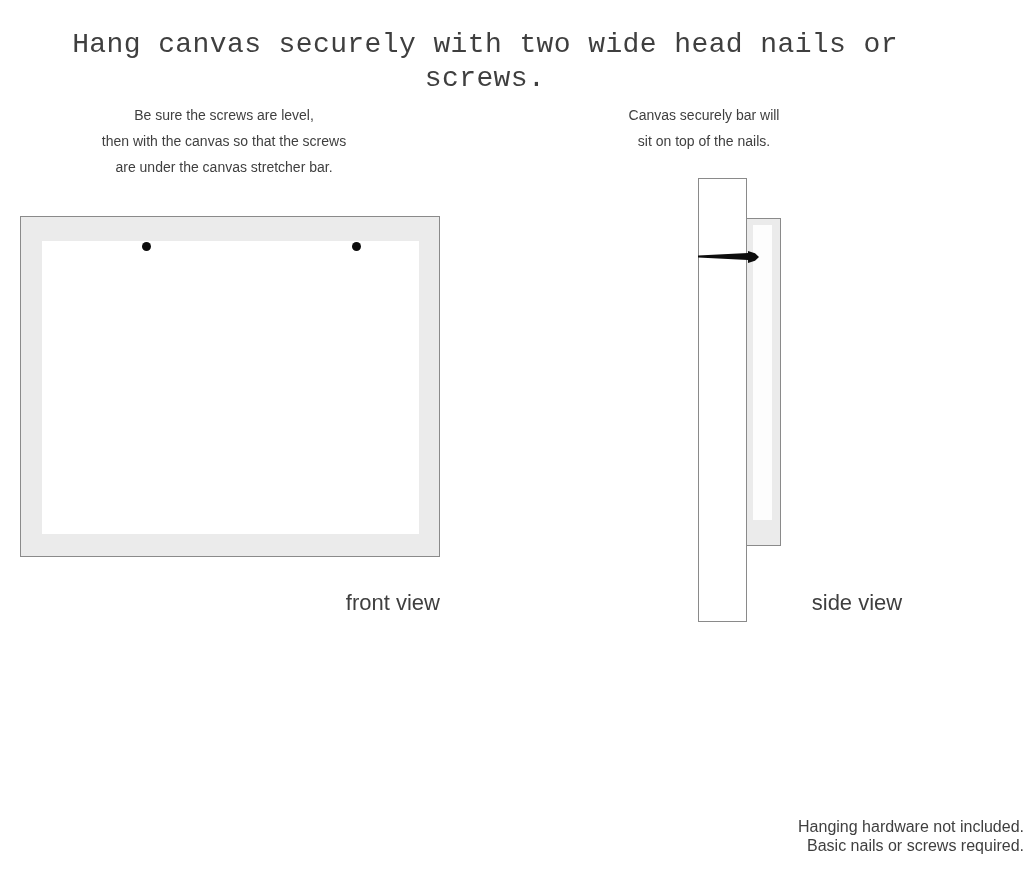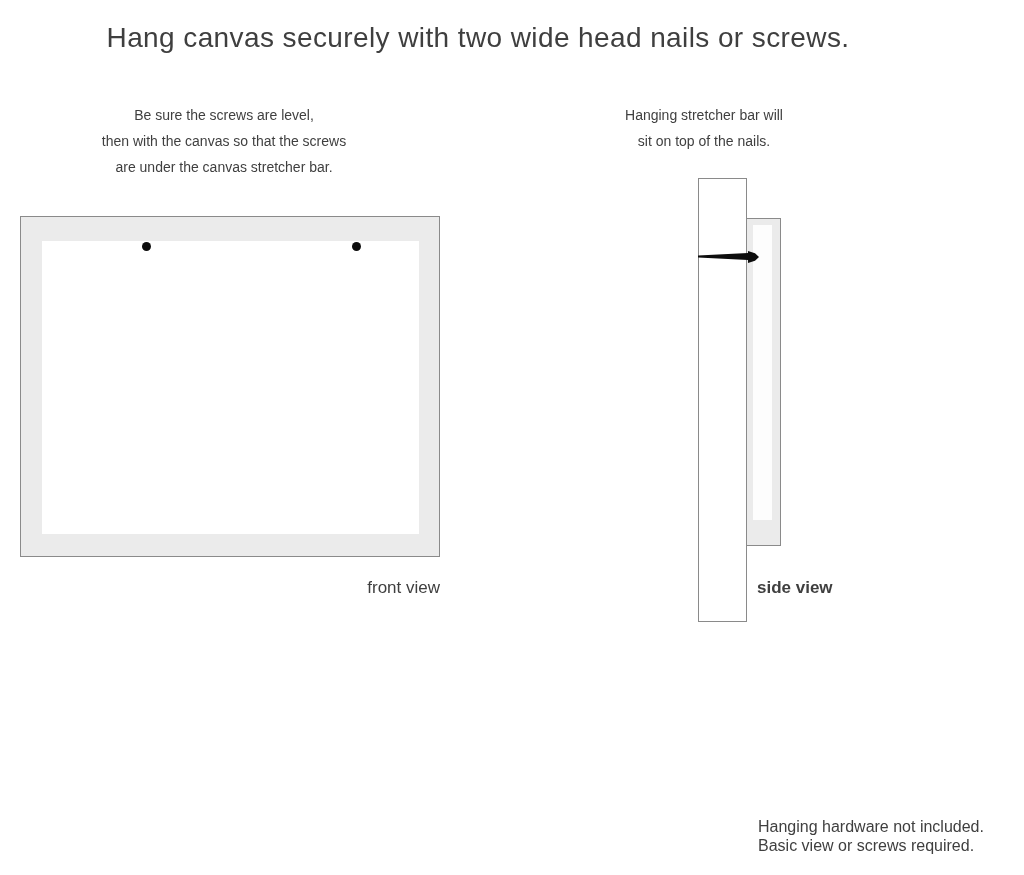--- a/index.html
+++ b/index.html
@@ -14,26 +14,27 @@
     background: var(--background, #fff);
     font-family: "Liberation Sans", sans-serif;
     color: var(--text, #3f3f3f);
     overflow: hidden;
   }
   .title {
     position: absolute;
     top: 12px;
     left: 0;
     width: 938px;
-    margin: 9px;
+    margin: 16px;
     text-align: center;
     font-size: 28px;
     font-weight: 300;
     letter-spacing: 0.4px;
     line-height: 34px;
+    font-family: Liberation Mono, monospace;
   }
   .note {
     position: absolute;
     text-align: center;
     font-size: 14px;
     font-weight: 300;
     line-height: 26px;
   }
   .note span { display: block; }
   .note-left  { top: 102px; left: 14px;  width: 420px; }
@@ -58,27 +59,27 @@
     position: absolute;
     width: 9px; height: 9px;
     border-radius: 50%;
     background: var(--nail, #0d0d0d);
   }
   .dot-left  { left: 100px; top: 1px; }   
   .dot-right { left: 310px; top: 1px; }
 
   .view-label {
     position: absolute;
-    top: 575px;
-    font-size: 17px;
+    top: 590px;
+    font-size: 22px;
     font-weight: 300;
     line-height: 26px;
   }
   .label-front { left: 240px; width: 200px; text-align: right; }
-  .label-side  { left: 757px; width: 200px; text-align: left; font-weight: bold; }
+  .label-side  { left: 757px; width: 200px; text-align: center; }
 
   
   .canvas-side {
     position: absolute;
     left: 746px; top: 218px;
     width: 35px; height: 328px;
     box-sizing: border-box;
     background: var(--canvas-fill, #ebebeb);
     border: 1px solid var(--outline, #8a8a8a);
     z-index: 1;
@@ -104,21 +105,21 @@
     width: 70px; height: 24px;
     z-index: 3;
   }
   .nail-svg polygon { fill: var(--nail, #0d0d0d); }
 
   .footnote {
     position: absolute;
     top: 817px;
     left: 758px;
     width: 266px;
-    text-align: left;
+    text-align: right;
     font-size: 16px;
     font-weight: 300;
     line-height: 19px;
     color: var(--text, #3f3f3f);
   }
   .footnote span { display: block; }
 </style>
 </head>
 <body>
 
@@ -126,21 +127,21 @@
 
   <h1 class="title">Hang canvas securely with two wide head nails or screws.</h1>
 
   <div class="note note-left">
     <span>Be sure the screws are level,</span>
     <span>then with the canvas so that the screws</span>
     <span>are under the canvas stretcher bar.</span>
   </div>
 
   <div class="note note-right">
-    <span>Hanging stretcher bar will</span>
+    <span>Canvas securely bar will</span>
     <span>sit on top of the nails.</span>
   </div>
 
   <div class="canvas-front-outer">
     <div class="canvas-front-inner">
       <div class="dot dot-left"></div>
       <div class="dot dot-right"></div>
     </div>
   </div>
   <div class="view-label label-front">front view</div>
@@ -150,16 +151,16 @@
   </div>
   <div class="wall-bar"></div>
   <svg class="nail-svg" viewBox="0 0 70 24" xmlns="http://www.w3.org/2000/svg">
     <polygon points="4,11.6 54,9 54,16 4,13.6"></polygon>
     <polygon points="54,7 61,9.3 65,13 61,16.7 54,19"></polygon>
   </svg>
   <div class="view-label label-side">side view</div>
 
   <div class="footnote">
     <span>Hanging hardware not included.</span>
-    <span>Basic view or screws required.</span>
+    <span>Basic nails or screws required.</span>
   </div>
 
 </div>
 
 </body></html>

